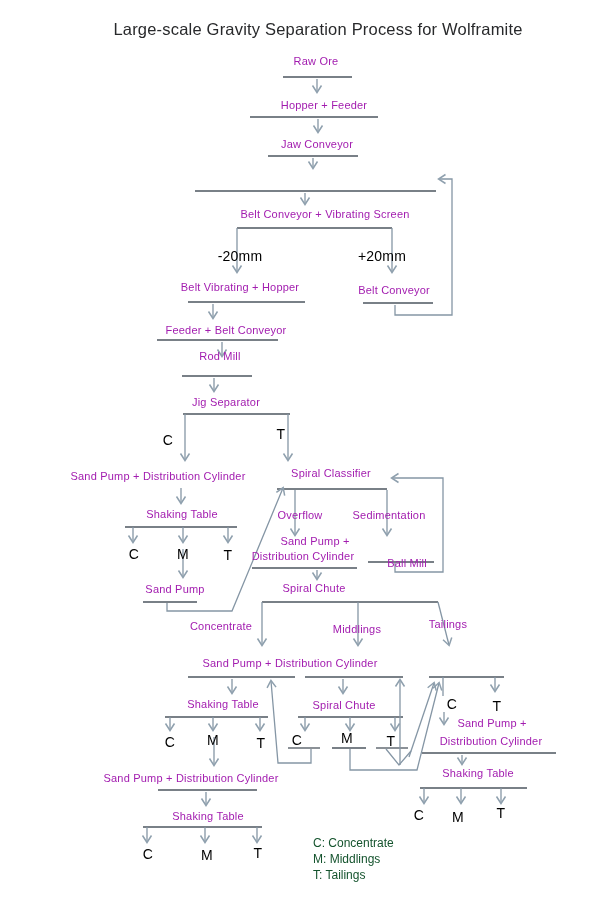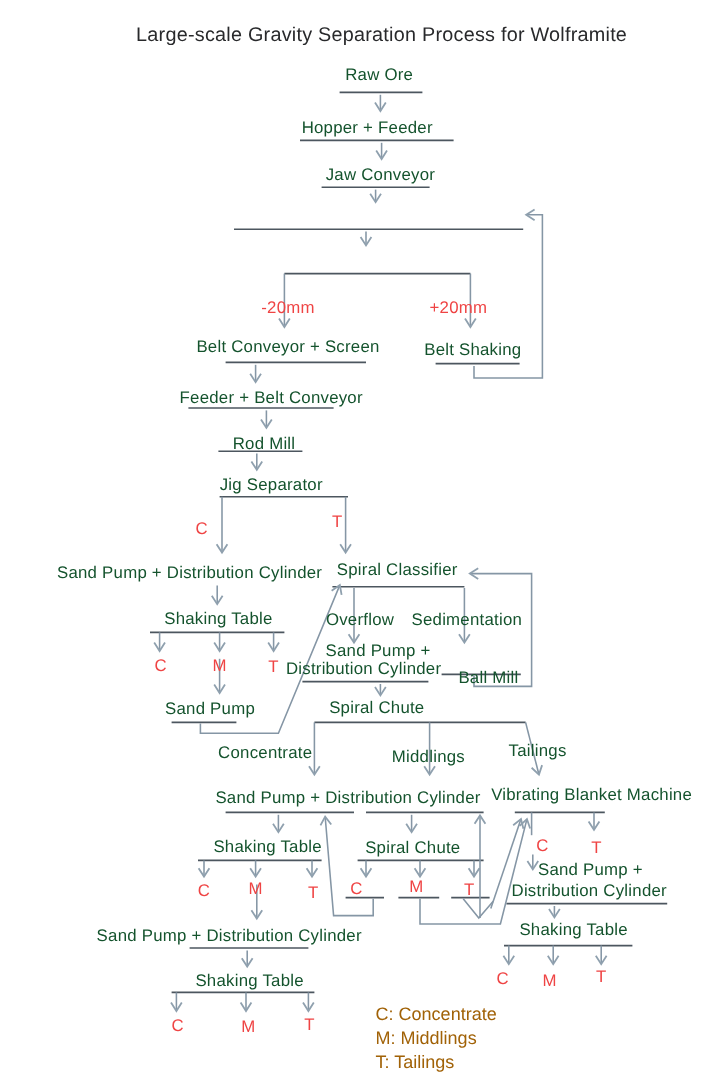--- a/index.html
+++ b/index.html
@@ -3,28 +3,28 @@
 <meta charset="utf-8">
 <style>
   html,body{margin:0;padding:0;background:#ffffff;}
   .stage{
     position:relative;width:600px;height:900px;background:#ffffff;
     font-family:"Liberation Sans",sans-serif;overflow:hidden;
   }
   .stage svg{position:absolute;left:0;top:0;}
   .lbl{
     position:absolute;transform:translateX(-50%);white-space:nowrap;
-    font-size:14px;color:#14532d;letter-spacing:0.2px;line-height:1.1;
+    font-size:11px;color:#a21caf;letter-spacing:0.2px;line-height:1.1;
   }
-  .cmt{font-size:14px;color:#ef4444;}
+  .cmt{font-size:14px;color:#000000;}
   .title{
     position:absolute;transform:translateX(-50%);white-space:nowrap;
     font-size:16.5px;color:#28292b;letter-spacing:0.2px;
   }
-  .legend{position:absolute;font-size:15px;color:#a16207;line-height:1.32;}
+  .legend{position:absolute;font-size:12px;color:#14532d;line-height:1.32;}
   .legend div{white-space:nowrap;}
 </style>
 </head>
 <body>
 
 <div class="stage">
 
   <svg width="600" height="900" viewBox="0 0 600 900">
     <defs>
       <marker id="ah" viewBox="-9 -6 11 12" markerWidth="11" markerHeight="12" refX="-0.5" refY="0" orient="auto" markerUnits="userSpaceOnUse">
@@ -128,29 +128,30 @@
       <line x1="206" y1="792" x2="206" y2="805" marker-end="url(#ah)"></line>
       <line x1="147" y1="827" x2="147" y2="842" marker-end="url(#ah)"></line>
       <line x1="205" y1="827" x2="205" y2="842" marker-end="url(#ah)"></line>
       <line x1="257" y1="827" x2="257" y2="842" marker-end="url(#ah)"></line>
     </g>
   </svg>
 
   <div class="title" style="left:318px;top:20px">Large-scale Gravity Separation Process for Wolframite</div>
 
   <div class="lbl" style="left:316px;top:55px">Raw Ore</div>
-  <div class="lbl" style="left:306px;top:99px">Hopper + Feeder</div>
+  <div class="lbl" style="left:324px;top:99px">Hopper + Feeder</div>
   <div class="lbl" style="left:317px;top:138px">Jaw Conveyor</div>
+  <div class="lbl" style="left:325px;top:208px">Belt Conveyor + Vibrating Screen</div>
 
   <div class="lbl cmt" style="left:240px;top:249px">-20mm</div>
   <div class="lbl cmt" style="left:382px;top:249px">+20mm</div>
-  <div class="lbl" style="left:240px;top:281px">Belt Conveyor + Screen</div>
-  <div class="lbl" style="left:394px;top:284px">Belt Shaking</div>
+  <div class="lbl" style="left:240px;top:281px">Belt Vibrating + Hopper</div>
+  <div class="lbl" style="left:394px;top:284px">Belt Conveyor</div>
   <div class="lbl" style="left:226px;top:324px">Feeder + Belt Conveyor</div>
-  <div class="lbl" style="left:220px;top:362px">Rod Mill</div>
+  <div class="lbl" style="left:220px;top:350px">Rod Mill</div>
   <div class="lbl" style="left:226px;top:396px">Jig Separator</div>
 
   <div class="lbl cmt" style="left:168px;top:433px">C</div>
   <div class="lbl cmt" style="left:281px;top:427px">T</div>
   <div class="lbl" style="left:158px;top:470px">Sand Pump + Distribution Cylinder</div>
   <div class="lbl" style="left:331px;top:467px">Spiral Classifier</div>
 
   <div class="lbl" style="left:182px;top:508px">Shaking Table</div>
   <div class="lbl cmt" style="left:134px;top:547px">C</div>
   <div class="lbl cmt" style="left:183px;top:547px">M</div>
@@ -161,21 +162,20 @@
   <div class="lbl" style="left:389px;top:509px">Sedimentation</div>
   <div class="lbl" style="left:315px;top:535px">Sand Pump +</div>
   <div class="lbl" style="left:303px;top:550px">Distribution Cylinder</div>
   <div class="lbl" style="left:407px;top:557px">Ball Mill</div>
   <div class="lbl" style="left:314px;top:582px">Spiral Chute</div>
 
   <div class="lbl" style="left:221px;top:620px">Concentrate</div>
   <div class="lbl" style="left:357px;top:623px">Middlings</div>
   <div class="lbl" style="left:448px;top:618px">Tailings</div>
   <div class="lbl" style="left:290px;top:657px">Sand Pump + Distribution Cylinder</div>
-  <div class="lbl" style="left:493px;top:655px">Vibrating Blanket Machine</div>
 
   <div class="lbl" style="left:223px;top:698px">Shaking Table</div>
   <div class="lbl" style="left:344px;top:699px">Spiral Chute</div>
   <div class="lbl cmt" style="left:170px;top:735px">C</div>
   <div class="lbl cmt" style="left:213px;top:733px">M</div>
   <div class="lbl cmt" style="left:261px;top:736px">T</div>
   <div class="lbl cmt" style="left:297px;top:733px">C</div>
   <div class="lbl cmt" style="left:347px;top:731px">M</div>
   <div class="lbl cmt" style="left:391px;top:734px">T</div>
 

